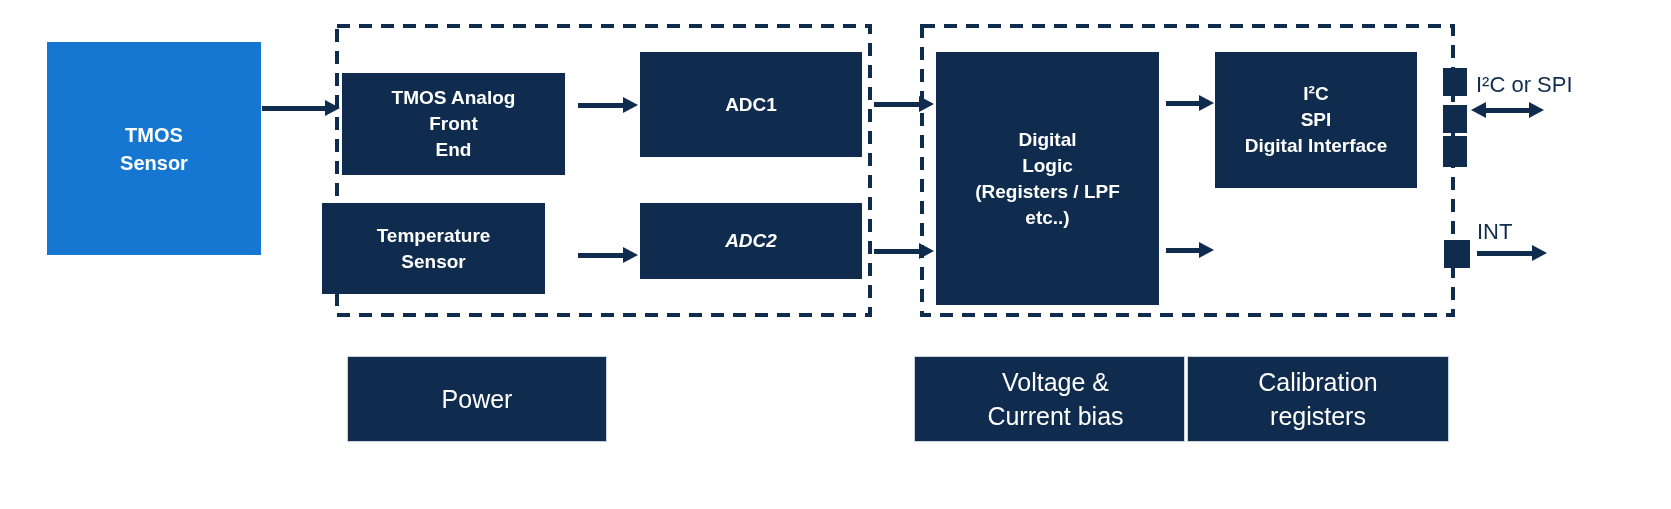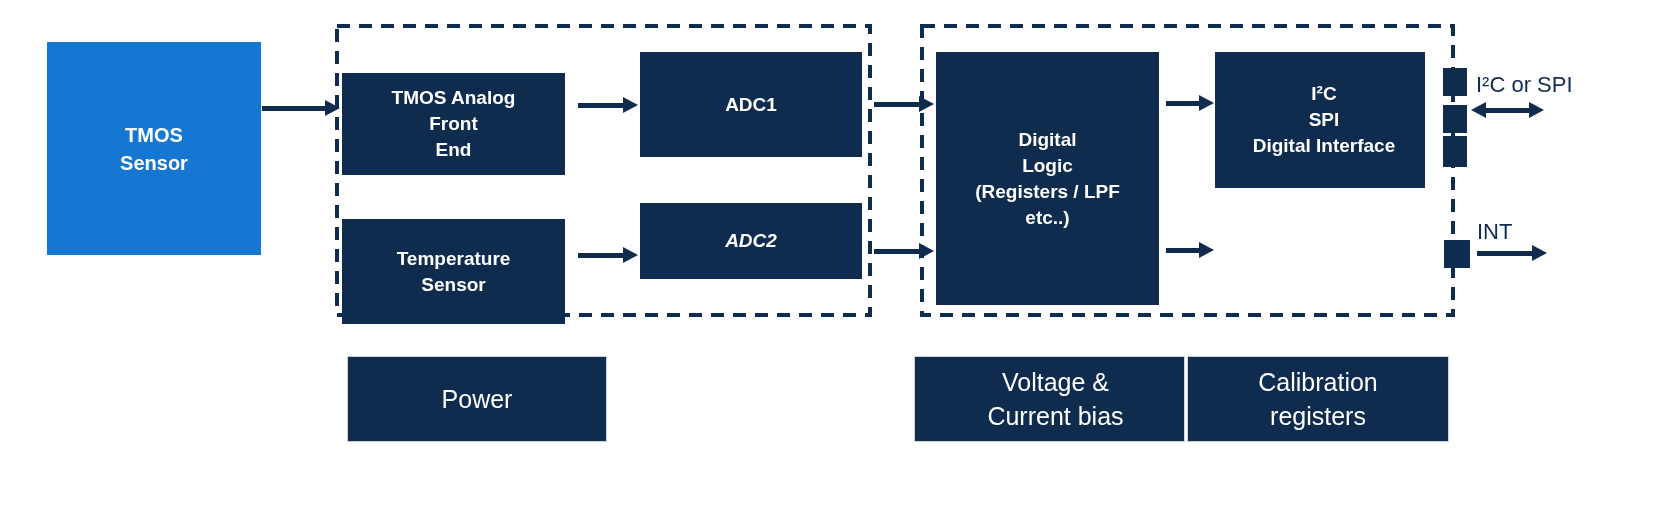--- a/index.html
+++ b/index.html
@@ -45,41 +45,41 @@
     <span class="ln">TMOS</span>
     <span class="ln">Sensor</span>
   </div>
 
   <div class="box bold-label" style="left:342px;top:53px;width:223px;height:102px;margin-top:20px;">
     <span class="ln">TMOS Analog</span>
     <span class="ln">Front</span>
     <span class="ln">End</span>
   </div>
 
-  <div class="box bold-label" style="left:342px;top:203px;width:223px;height:105px;margin-top:16px;">
+  <div class="box bold-label" style="left:322px;top:203px;width:223px;height:91px;">
     <span class="ln">Temperature</span>
     <span class="ln">Sensor</span>
   </div>
 
   <div class="box bold-label" style="left:640px;top:52px;width:222px;height:105px;">
     <span class="ln">ADC1</span>
   </div>
 
   <div class="box bold-label" style="left:640px;top:203px;width:222px;height:76px;font-style:italic;">
     <span class="ln">ADC2</span>
   </div>
 
   <div class="box bold-label" style="left:936px;top:52px;width:223px;height:253px;">
     <span class="ln">Digital</span>
     <span class="ln">Logic</span>
     <span class="ln">(Registers / LPF</span>
     <span class="ln">etc..)</span>
   </div>
 
-  <div class="box bold-label" style="left:1215px;top:52px;width:202px;height:136px;padding-left:8px;">
+  <div class="box bold-label" style="left:1215px;top:52px;width:202px;height:136px;">
     <span class="ln">I²C</span>
     <span class="ln">SPI</span>
     <span class="ln">Digital Interface</span>
   </div>
 
 
   <div class="box plain-label soft-border" style="left:347px;top:356px;width:258px;height:84px;gap:25px;">
     <span class="ln">Power</span>
   </div>
 

